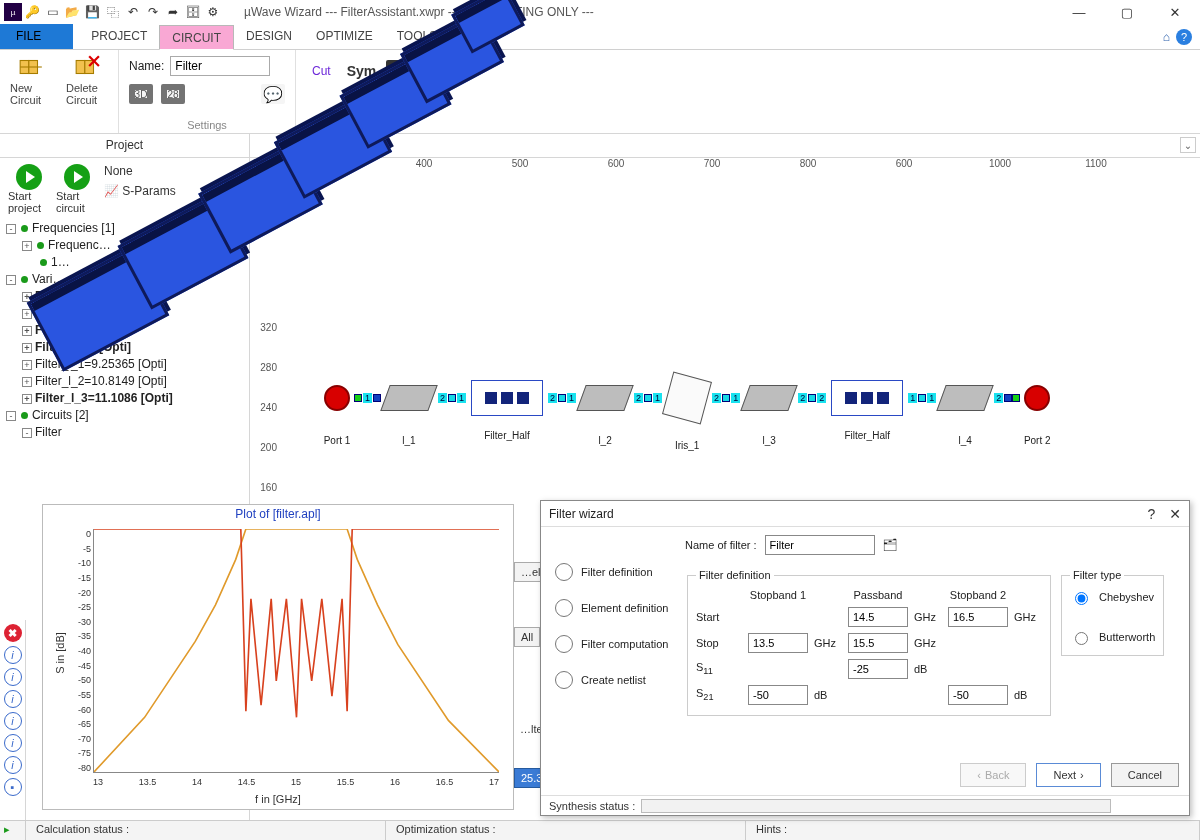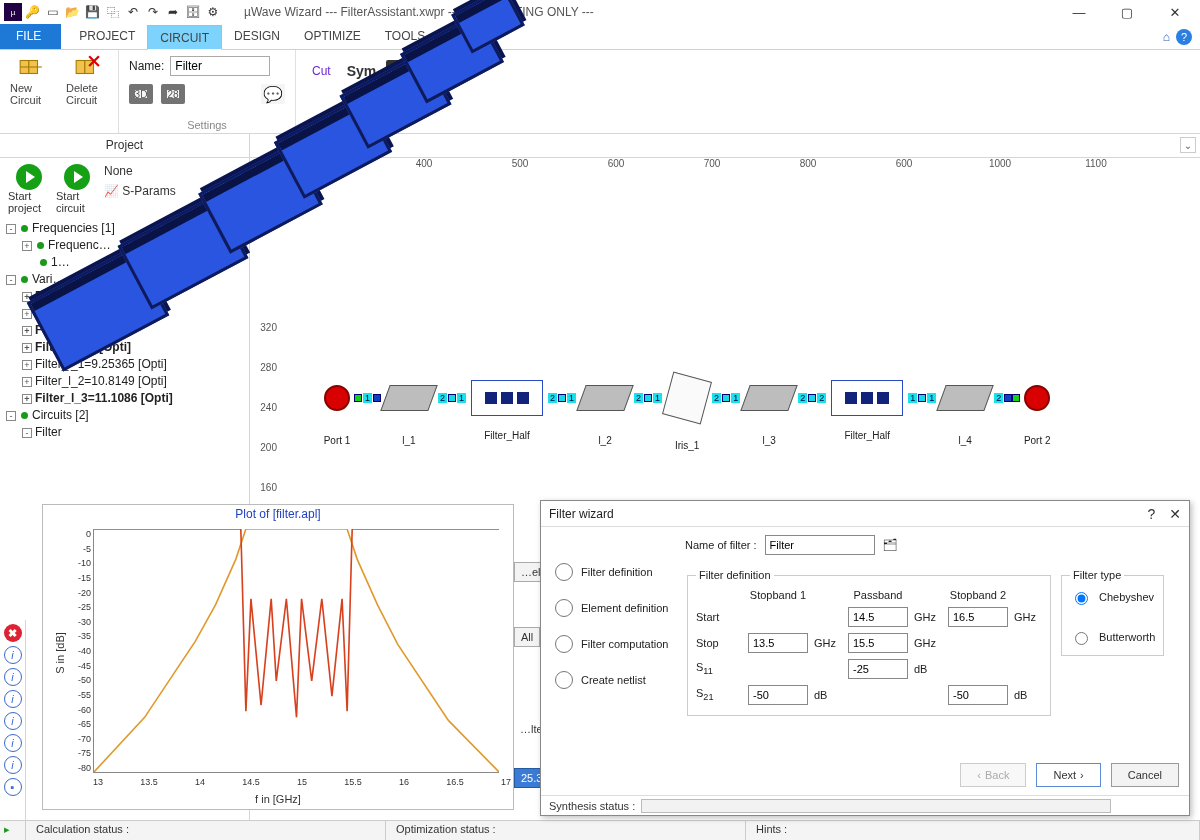--- a/index.html
+++ b/index.html
@@ -8,22 +8,22 @@
   
   .titlebar { height:24px; background:#fff; display:flex; align-items:center; padding:0 4px; }
   .qtb-icon { width:18px; height:18px; margin-right:2px; display:inline-flex; align-items:center; justify-content:center; font-size:12px; color:#333; }
   .title-text { margin-left:20px; color:#555; font-size:12px; }
   .winbtns { margin-left:auto; display:flex; gap:18px; padding-right:6px; }
   .winbtn { width:30px; text-align:center; font-size:13px; color:#333; }
 
   
   .menustrip { height:26px; display:flex; align-items:stretch; border-bottom:1px solid #d0d0d0; }
   .menuitem { padding:5px 12px 4px; font-size:12px; color:#444; }
-  .menuitem.file { background:#1e79d6; color:#ffffff; margin-right:6px; padding-left:16px;padding-right:20px;}
-  .menuitem.active { border:1px solid #b8b8b8; border-bottom:1px solid #fff; background:#7dd3fc; position:relative; top:1px;}
+  .menuitem.file { background:#1e79d6; color:#000000; margin-right:6px; padding-left:16px;padding-right:32px;}
+  .menuitem.active { border:1px solid #b8b8b8; border-bottom:1px solid #fff; background:#f9a8d4; position:relative; top:1px;}
   .menu-right { margin-left:auto; display:flex; align-items:center; gap:6px; padding-right:8px;}
   .menu-right span{ color:#2a5eaa;}
 
   
   .ribbon { height:84px; background:#fff; border-bottom:1px solid #d6d6d6; display:flex; }
   .rgroup { padding:4px 10px 2px; display:flex; flex-direction:column; align-items:center; }
   .rgroup .row{display:flex; gap:14px;}
   .rbtn { display:flex; flex-direction:column; align-items:center; gap:2px; font-size:11px; color:#444; width:42px;}
   .rbtn svg{width:26px;height:26px;}
   .settings-group { flex-direction:column; align-items:flex-start; border-left:1px solid #e0e0e0; border-right:1px solid #e0e0e0; padding:6px 10px 2px; }
@@ -84,21 +84,21 @@
   .model3d{position:absolute;left:28px;top:-110px;width:470px;height:440px;pointer-events:none;z-index:20;}
   .slab{position:absolute;background:#2a55e0;border:3px solid #0e1a5a;box-shadow:inset 0 8px 0 #091345, 4px -4px 0 #0a1550;}
 
   
   .plot{position:absolute;left:42px;top:504px;width:472px;height:306px;background:#fff;border:1px solid #bbb;z-index:30;}
   .plot-title{text-align:center;color:#2041c0;font-size:12px;padding-top:2px;}
   .plot-axes{position:absolute;left:50px;right:14px;top:24px;bottom:36px;border-left:1px solid #888;border-bottom:1px solid #888;}
   .plot-ylabel{position:absolute;left:2px;top:50%;transform:rotate(-90deg) translate(10px,-6px);font-size:11px;color:#333;}
   .plot-xlabel{position:absolute;bottom:4px;left:0;right:0;text-align:center;font-size:11px;color:#333;}
   .yticks{position:absolute;left:22px;top:24px;bottom:36px;width:26px;display:flex;flex-direction:column;justify-content:space-between;font-size:9px;color:#333;text-align:right;}
-  .xticks{position:absolute;left:50px;right:2px;bottom:22px;display:flex;justify-content:space-between;font-size:9px;color:#333;}
+  .xticks{position:absolute;left:50px;right:14px;bottom:22px;display:flex;justify-content:space-between;font-size:9px;color:#333;}
 
   
   .wizard{position:absolute;left:540px;top:500px;width:650px;height:316px;background:#fff;border:1px solid #888;z-index:40;box-shadow:2px 2px 6px rgba(0,0,0,.25);}
   .wiz-title{height:26px;display:flex;align-items:center;padding:0 8px;border-bottom:1px solid #ddd;}
   .wiz-title .t{font-size:12px;color:#222;}
   .wiz-title .r{margin-left:auto;display:flex;gap:14px;font-size:14px;color:#333;}
   .wiz-body{display:flex;height:calc(100% - 26px - 34px - 20px);}
   .wiz-left{width:140px;padding:36px 8px 8px 14px;display:flex;flex-direction:column;gap:18px;}
   .radio-row{display:flex;align-items:center;gap:8px;font-size:11px;}
   .bigradio{width:18px;height:18px;border:1px solid #777;border-radius:50%;}

